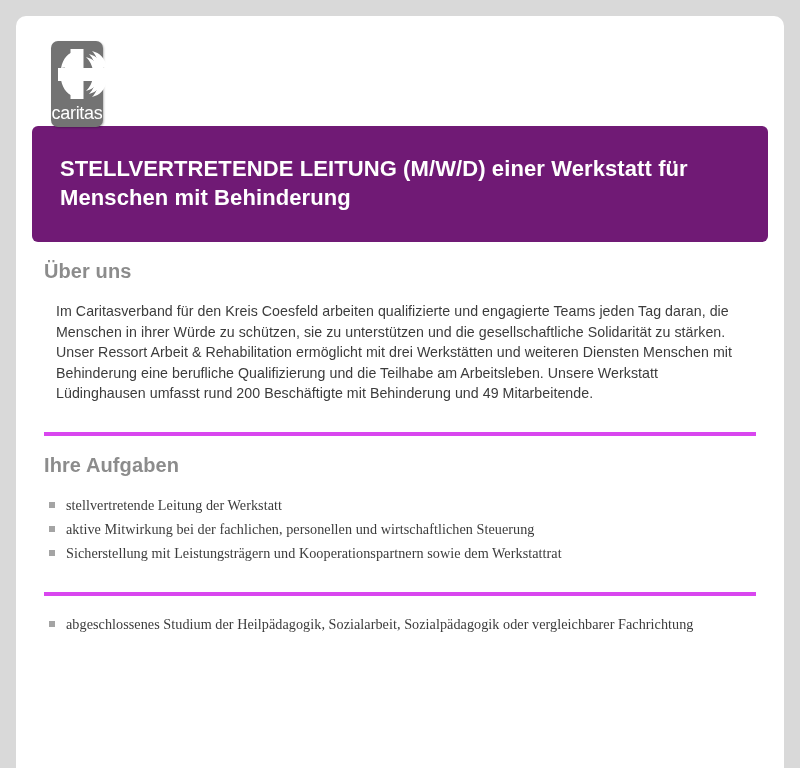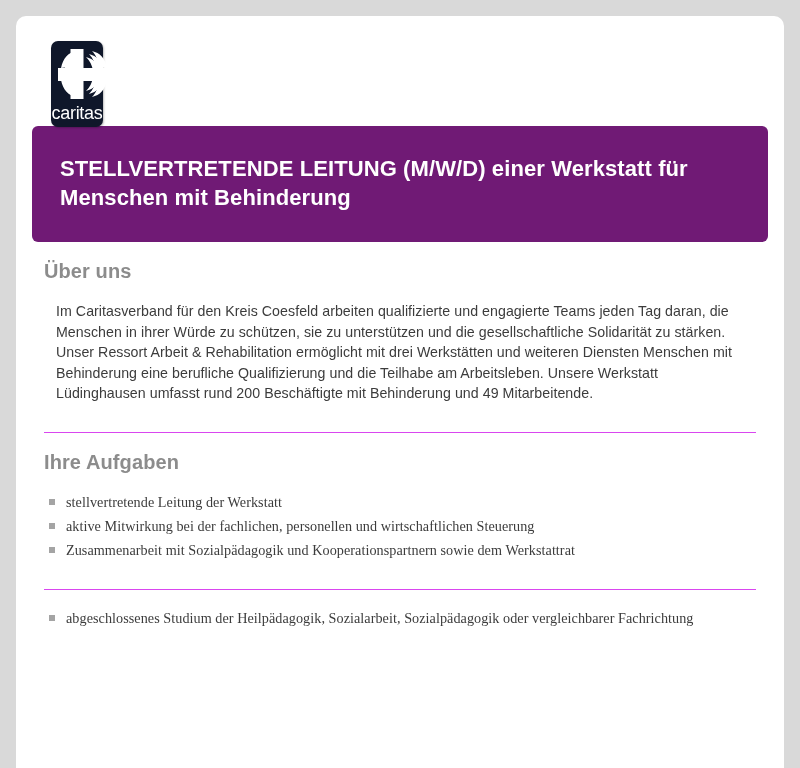--- a/index.html
+++ b/index.html
@@ -37,21 +37,21 @@
   
   .logo-area {
     padding: 25px 0 0 35px;
     height: 110px;
     box-sizing: border-box;
   }
   .logo {
     position: relative;
     width: 52px;
     height: 86px;
-    background: #0f172a;
+    background: #737373;
     border-radius: 7px;
     box-shadow: 1px 1px 2px rgba(0,0,0,0.25);
   }
   .logo-cross-v {
     position: absolute;
     left: 50%;
     top: 8px;
     transform: translateX(-50%);
     width: 13px;
     height: 50px;
@@ -108,21 +108,21 @@
 
   
   .content {
     padding: 0 28px 0 28px;
   }
 
   .section {
     padding-top: 18px;
   }
   .section + .section {
-    border-top: 1px solid #d946ef;
+    border-top: 4px solid #d946ef;
     margin-top: 28px;
   }
 
   .section h2 {
     margin: 0 0 18px 0;
     color: #8c8c8c;
     font-family: "Liberation Sans Narrow", "Liberation Sans", sans-serif;
     font-size: 20px;
     font-weight: bold;
     letter-spacing: 0.1px;
@@ -205,21 +205,21 @@
       <div class="section">
         <h2>Über uns</h2>
         <p>Im Caritasverband für den Kreis Coesfeld arbeiten qualifizierte und engagierte Teams jeden Tag daran, die Menschen in ihrer Würde zu schützen, sie zu unterstützen und die gesellschaftliche Solidarität zu stärken. Unser Ressort Arbeit &amp; Rehabilitation ermöglicht mit drei Werkstätten und weiteren Diensten Menschen mit Behinderung eine berufliche Qualifizierung und die Teilhabe am Arbeitsleben. Unsere Werkstatt Lüdinghausen umfasst rund 200 Beschäftigte mit Behinderung und 49 Mitarbeitende.</p>
       </div>
 
       <div class="section">
         <h2>Ihre Aufgaben</h2>
         <ul class="bullets">
           <li>stellvertretende Leitung der Werkstatt</li>
           <li>aktive Mitwirkung bei der fachlichen, personellen und wirtschaftlichen Steuerung</li>
-          <li>Zusammenarbeit mit Sozialpädagogik und Kooperationspartnern sowie dem Werkstattrat</li>
+          <li>Sicherstellung mit Leistungsträgern und Kooperationspartnern sowie dem Werkstattrat</li>
         </ul>
       </div>
 
       <div class="section">
         <ul class="bullets">
           <li>abgeschlossenes Studium der Heilpädagogik, Sozialarbeit, Sozialpädagogik oder vergleichbarer Fachrichtung</li>
 
         </ul>
       </div>
 

